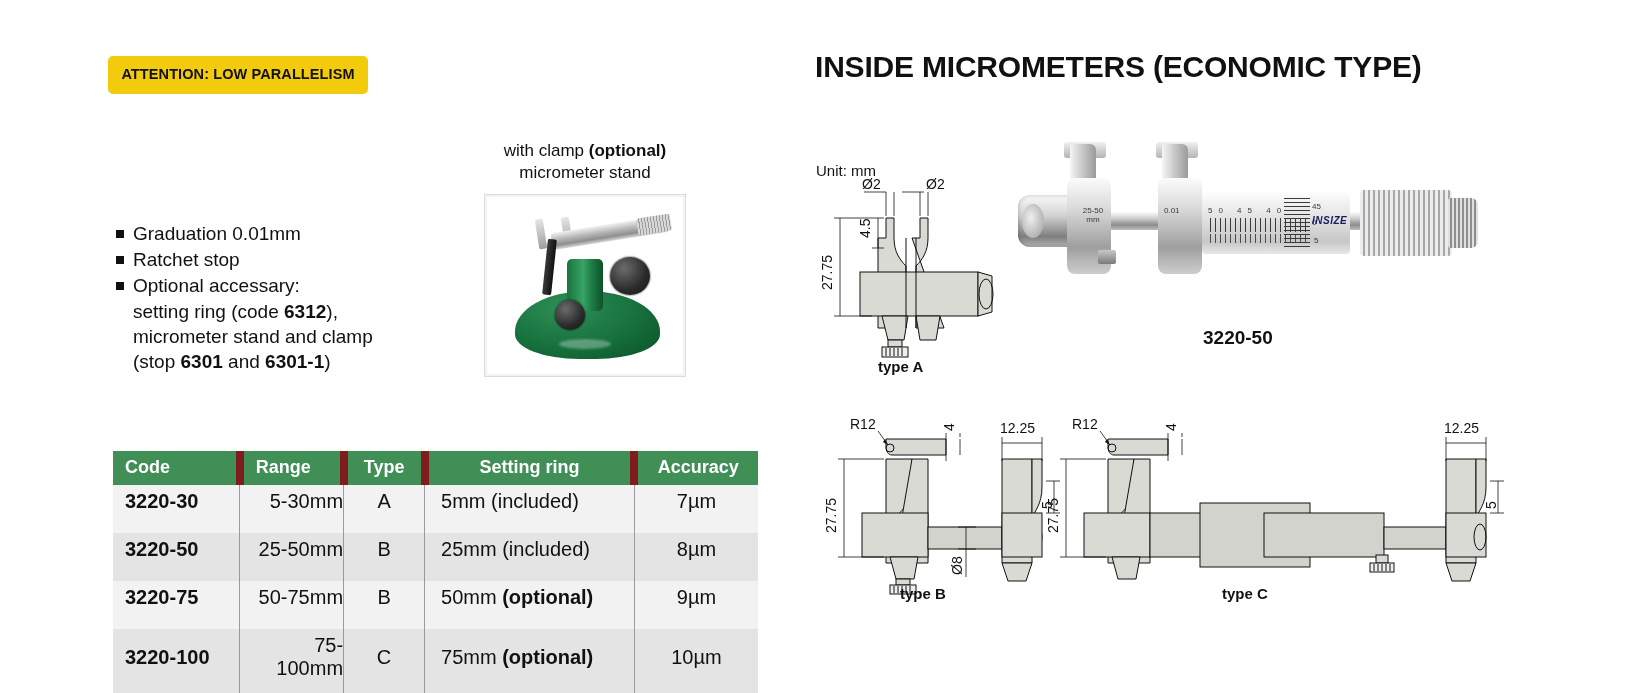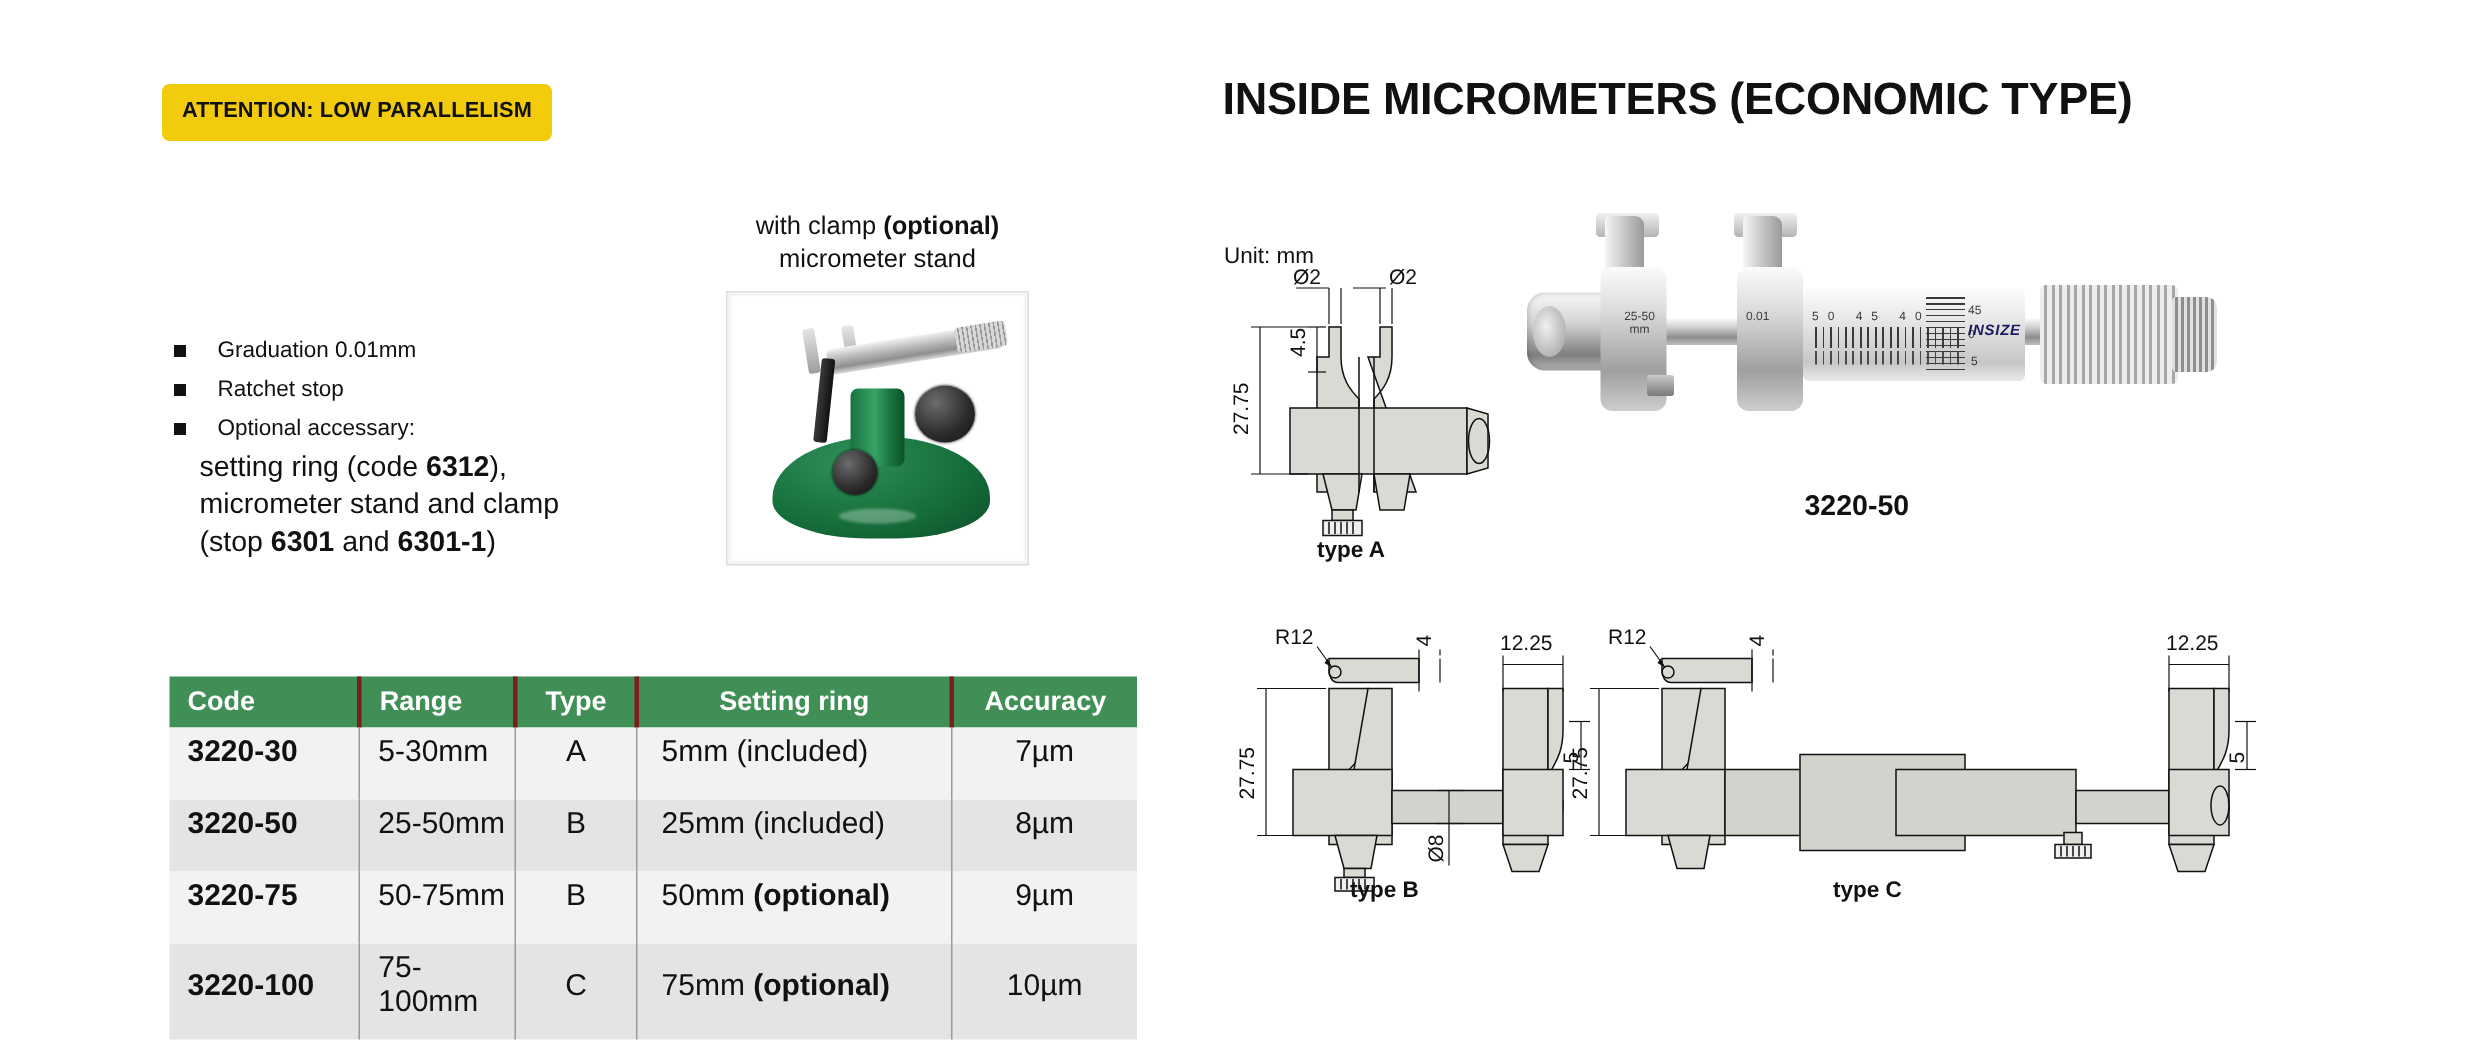--- a/index.html
+++ b/index.html
@@ -24,21 +24,21 @@
     letter-spacing: .1px;
   }
 
   
   #feature-list { position: absolute; left: 116px; top: 221px; width: 360px; }
   .feature-row { display: flex; align-items: flex-start; margin-bottom: 1px; }
   .bullet-sq {
     width: 8px; height: 8px; background: #111;
     margin-top: 9px; margin-right: 9px; flex: 0 0 auto;
   }
-  .feature-text { font-size: 15px; line-height: 25px; margin-left: 12px; }
+  .feature-text { font-size: 19px; line-height: 25px; }
   .feature-sub { font-size: 19px; line-height: 25px; padding-left: 17px; }
   .feature-sub b, .feature-text b { font-weight: bold; }
 
   
   #stand-caption {
     position: absolute; left: 470px; top: 140px; width: 230px;
     text-align: center; font-size: 17px; line-height: 22px;
   }
   #stand-photo-frame {
     position: absolute; left: 484px; top: 194px;
@@ -97,33 +97,33 @@
   
   #spec-table {
     position: absolute; left: 113px; top: 451px;
     width: 645px; border-collapse: collapse;
     font-size: 17.5px;
   }
   #spec-table th {
     background: #3f8f56; color: #ffffff;
     font-weight: bold; text-align: left;
     padding: 6px 0 7px 12px;
-    border-right: 3px solid #7f1d1d;
+    border-right: 8px solid #7f1d1d;
     font-size: 18px;
   }
   #spec-table th.ctr { text-align: center; padding-left: 0; }
   #spec-table th:last-child { border-right: none; }
   #spec-table td {
     padding: 5px 0 20px; height: 29px;
     border-right: 1px solid #9a9a9a;
     text-align: center; font-size: 20px;
   }
   #spec-table td:last-child { border-right: none; }
   #spec-table td.code { font-weight: bold; text-align: left; padding-left: 12px; }
-  #spec-table td.rng { text-align: left; padding-left: 12px; }
+  #spec-table td.rng { text-align: right; padding-left: 12px; }
   #spec-table td.ring { text-align: left; padding-left: 16px; }
   #spec-table tr.r-odd td { background: #f2f2f2; }
   #spec-table tr.r-even td { background: #e4e4e4; }
   #spec-table tr.r-last td { border-bottom: 1px solid #9a9a9a; }
 
   
   #page-title {
     position: absolute; left: 815px; top: 50px;
     font-size: 30px; font-weight: bold; letter-spacing: -.2px;
   }

